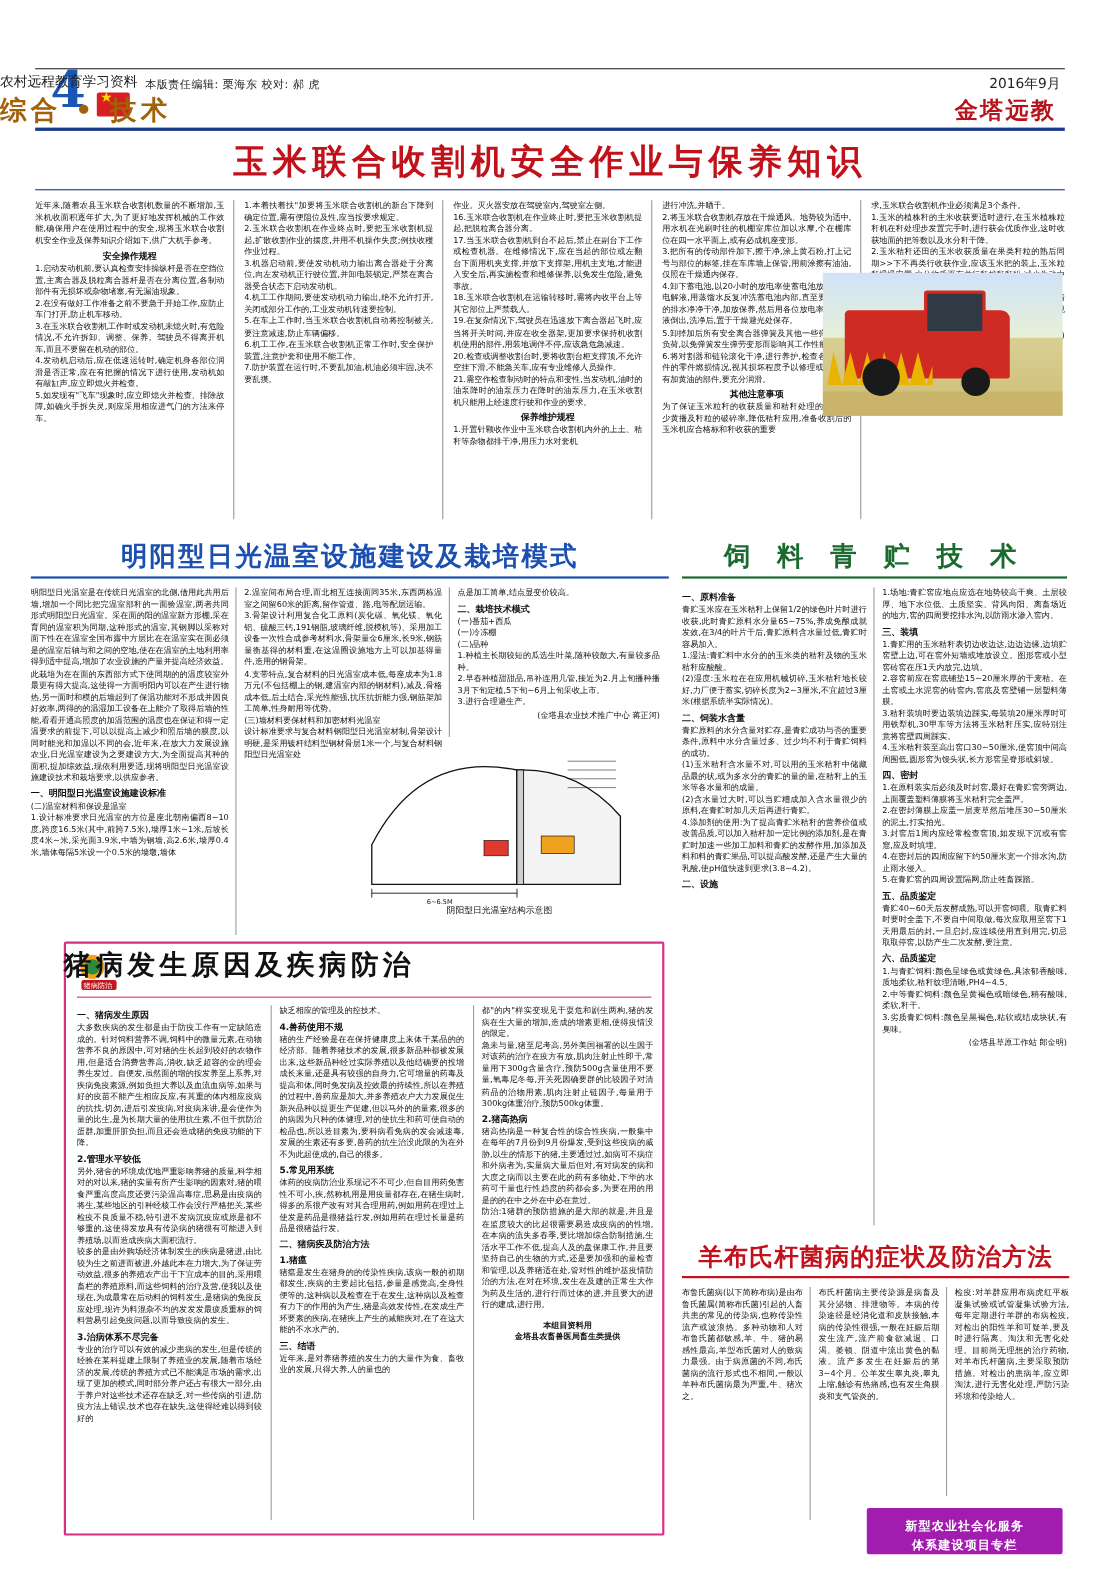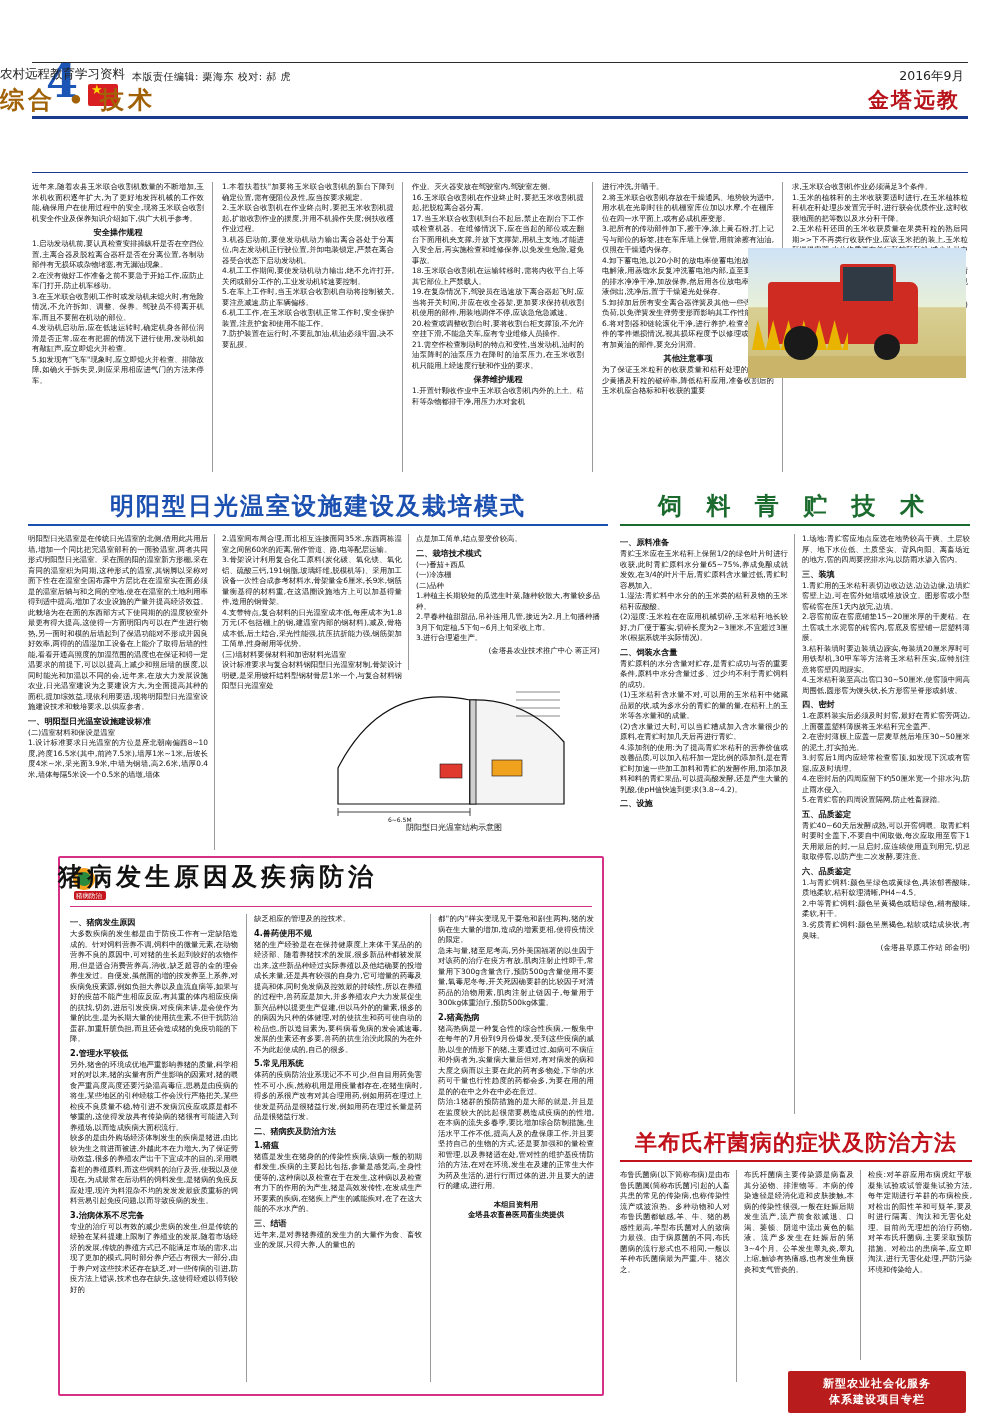--- a/index.html
+++ b/index.html
@@ -140,22 +140,22 @@
   
   .a5-title{
     position:absolute;left:620px;top:1128px;width:352px;text-align:center;
     font-size:22px;font-weight:bold;color:#c1121c;letter-spacing:1px;
     font-family:"DejaVu Serif","Liberation Serif",serif;
   }
   .a5-rule{position:absolute;left:620px;top:1160px;width:352px;border-top:2px solid #c1121c;}
   
   .badge{
     position:absolute;right:34px;bottom:14px;width:178px;height:42px;
-    background:#b91c1c;color:#fff;border-radius:2px;
-    display:flex;flex-direction:column;align-items:center;justify-content:center;
+    background:#a21caf;color:#fff;border-radius:2px;
+    display:flex;flex-direction:column;align-items:center;justify-content:flex-end;
     font-size:11px;font-weight:bold;line-height:1.5;letter-spacing:1px;
   }
   .sig{
     font-size:7.4px;text-align:right;color:#111;margin-top:2px;
   }
   .center-small{font-size:7.4px;text-align:center;color:#111;}
   .dia-label{font-size:6px;fill:#111;}
 </style>
 </head>
 <body>
@@ -167,20 +167,21 @@
     <div class="flag"></div>
     <div class="mh-editors">本版责任编辑: 栗海东   校对: 郝 虎</div>
     <div class="mh-center">农村远程教育学习资料</div>
     <div class="mh-date">2016年9月</div>
     <div class="mh-line-top"></div>
     <div class="mh-section">综合 • 技术</div>
     <div class="mh-brand">金塔远教</div>
     <div class="mh-line-bot"></div>
   </div>
 
+  <div class="a1-title">玉米联合收割机安全作业与保养知识</div>
   <div class="a1-rule"></div>
 
   <div class="col" style="left:32px;top:182px;width:172px;">
     <div class="body-text">近年来,随着农县玉米联合收割机数量的不断增加,玉米机收面积逐年扩大,为了更好地发挥机械的工作效能,确保用户在使用过程中的安全,现将玉米联合收割机安全作业及保养知识介绍如下,供广大机手参考。</div>
     <div class="sub-h" style="text-align:center">安全操作规程</div>
     <div class="body-text">1.启动发动机前,要认真检查安排操纵杆是否在空挡位置,主离合器及脱粒离合器杆是否在分离位置,各制动部件有无损坏或杂物堵塞,有无漏油现象。</div>
     <div class="body-text">2.在没有做好工作准备之前不要急于开始工作,应防止车门打开,防止机车移动。</div>
     <div class="body-text">3.在玉米联合收割机工作时或发动机未熄火时,有危险情况,不允许拆卸、调整、保养。驾驶员不得离开机车,而且不要留在机动的部位。</div>
     <div class="body-text">4.发动机启动后,应在低速运转时,确定机身各部位润滑是否正常,应在有把握的情况下进行使用,发动机如有敲缸声,应立即熄火并检查。</div>
     <div class="body-text">5.如发现有"飞车"现象时,应立即熄火并检查、排除故障,如确火手拆失灵,则应采用相应进气门的方法来停车。</div>

